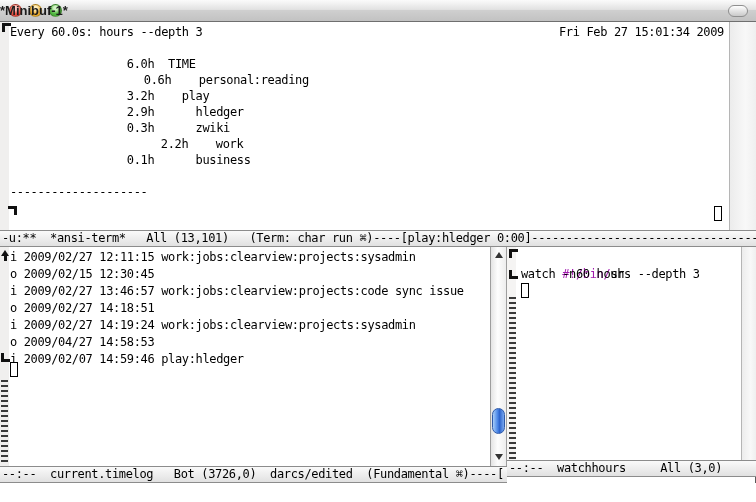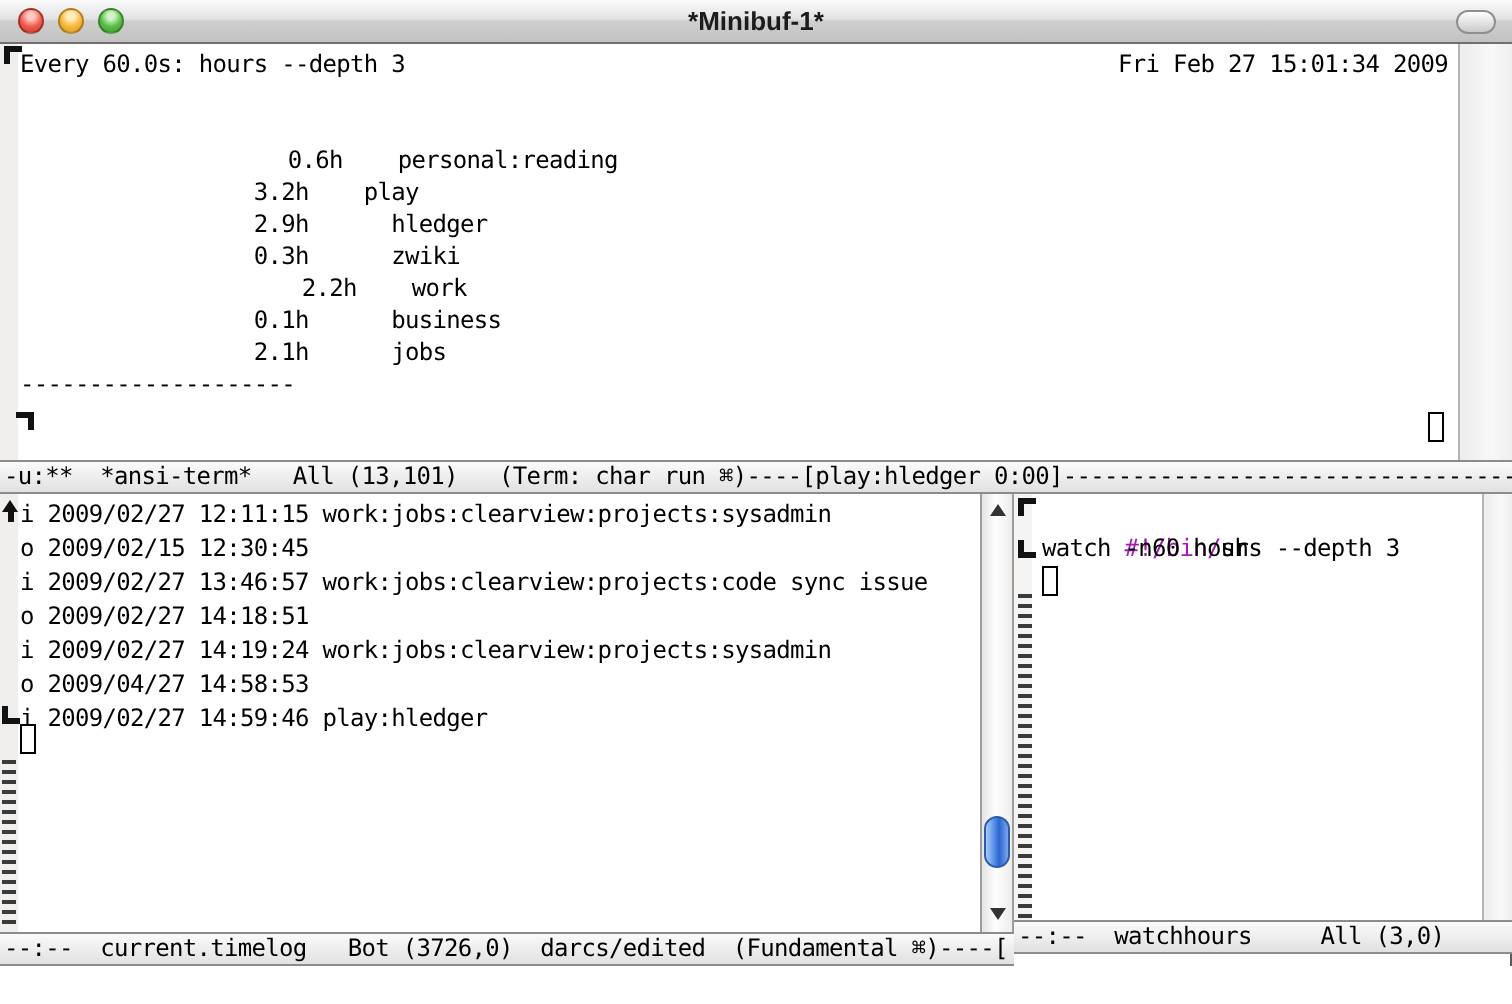--- a/index.html
+++ b/index.html
@@ -12,21 +12,21 @@
   .titlebar{
     position:absolute;left:0;top:0;width:756px;height:22px;
     background:linear-gradient(#fbfbfb,#e2e2e2 45%,#cfcfcf 50%,#c2c2c2);
     border-bottom:1px solid #6f6f6f;box-sizing:border-box;
   }
   .tl{position:absolute;top:4px;width:13px;height:13px;border-radius:50%;box-sizing:border-box;}
   .tl-close{left:9px;background:radial-gradient(circle at 50% 28%,#ffc9c2 0 18%,#f05b4d 55%,#c83a2e);border:1px solid rgba(120,30,20,.6);}
   .tl-min{left:29px;background:radial-gradient(circle at 50% 28%,#ffeebc 0 18%,#f6b73c 55%,#d89a1f);border:1px solid rgba(130,95,10,.6);}
   .tl-zoom{left:49px;background:radial-gradient(circle at 50% 28%,#d3f3c4 0 18%,#58bd47 55%,#3b9a2e);border:1px solid rgba(40,100,25,.6);}
   .title{
-    position:absolute;left:0;right:0;top:3px;text-align:center;
+    position:absolute;left:0;right:0;top:3px;text-align:left;
     font-family:"Liberation Sans",sans-serif;font-weight:bold;font-size:13px;letter-spacing:0;color:#1c1c1c;
   }
   .toolbar-pill{
     position:absolute;right:8px;top:5px;width:20px;height:12px;border-radius:6px;
     background:linear-gradient(#ffffff,#c9c9c9);border:1px solid #8f8f8f;box-sizing:border-box;
   }
   
   .tline{position:absolute;white-space:pre;line-height:16px;height:16px;}
   .tl17{line-height:17px;height:17px;}
   
@@ -85,44 +85,44 @@
     <div class="title">*Minibuf-1*</div>
     <span class="toolbar-pill"></span>
   </div>
 
   <div class="win" style="left:0;top:22px;width:756px;height:208px;">
     <div class="fringe" style="left:0;"></div>
     <div class="track" style="right:0;width:27px;"></div>
     <div class="corner c-tl" style="left:2px;top:1px;"></div>
     <div class="tline" style="left:10px;top:2px;">Every 60.0s: hours --depth 3</div>
     <div class="tline" style="right:32px;top:2px;">Fri Feb 27 15:01:34 2009</div>
+    <div class="tline" style="left:10px;top:34px;">                 6.0h  TIME</div>
     <div class="tline" style="left:10px;top:50px;margin-left:17px;">                 0.6h    personal:reading</div>
     <div class="tline" style="left:10px;top:66px;">                 3.2h    play</div>
     <div class="tline" style="left:10px;top:82px;">                 2.9h      hledger</div>
     <div class="tline" style="left:10px;top:98px;">                 0.3h      zwiki</div>
-    <div class="tline" style="left:10px;top:114px;padding-left:24px;">                 2.2h    work</div>
+    <div class="tline" style="left:20px;top:114px;padding-left:24px;">                 2.2h    work</div>
     <div class="tline" style="left:10px;top:130px;">                 0.1h      business</div>
-    <div class="tline" style="left:10px;top:146px;">                 2.1h      jobs</div>
     <div class="tline" style="left:10px;top:162px;">--------------------</div>
     <div class="corner c-tr" style="left:8px;top:184px;"></div>
     <div class="hollow-cursor" style="left:714px;top:184px;"></div>
   </div>
 
   <div class="modeline" style="left:0;top:230px;width:756px;">-u:**  *ansi-term*   All (13,101)   (Term: char run ⌘)----[play:hledger 0:00]--------------------------------------------------</div>
 
   <div class="win" style="left:0;top:247px;width:490px;height:219px;">
     <div class="fringe" style="left:0;"></div>
     <div class="uparrow" style="left:1px;top:3px;"></div>
     <div class="tline tl17" style="left:10px;top:2px;">i 2009/02/27 12:11:15 work:jobs:clearview:projects:sysadmin</div>
     <div class="tline tl17" style="left:10px;top:19px;">o 2009/02/15 12:30:45</div>
     <div class="tline tl17" style="left:10px;top:36px;">i 2009/02/27 13:46:57 work:jobs:clearview:projects:code sync issue</div>
     <div class="tline tl17" style="left:10px;top:53px;">o 2009/02/27 14:18:51</div>
     <div class="tline tl17" style="left:10px;top:70px;">i 2009/02/27 14:19:24 work:jobs:clearview:projects:sysadmin</div>
     <div class="tline tl17" style="left:10px;top:87px;">o 2009/04/27 14:58:53</div>
-    <div class="tline tl17" style="left:10px;top:104px;">i 2009/02/27 14:59:46 play:hledger</div>
+    <div class="tline tl17" style="left:10px;top:104px;">i 2009/02/07 14:59:46 play:hledger</div>
     <div class="corner c-bl" style="left:1px;top:106px;"></div>
     <div class="hollow-cursor" style="left:10px;top:115px;"></div>
     <div class="emptydashes" style="left:1px;top:133px;height:84px;"></div>
   </div>
 
   <div class="sbar">
     <div class="sb-btn sb-up"></div>
     <div class="sb-thumb"></div>
     <div class="sb-btn sb-down"></div>
   </div>

